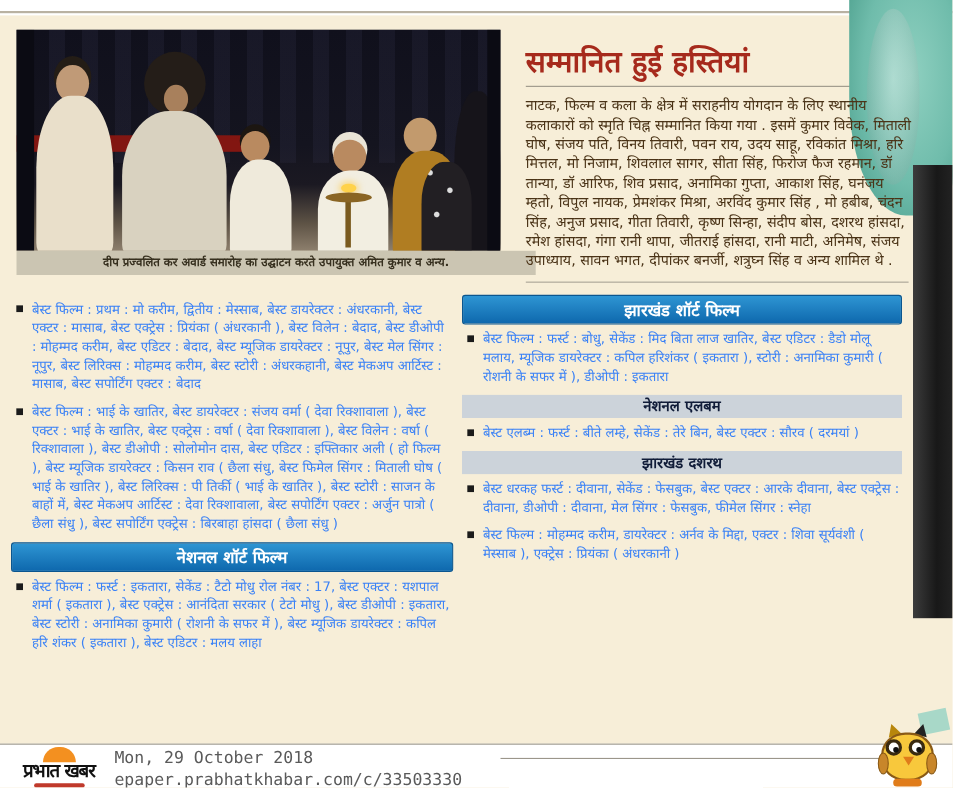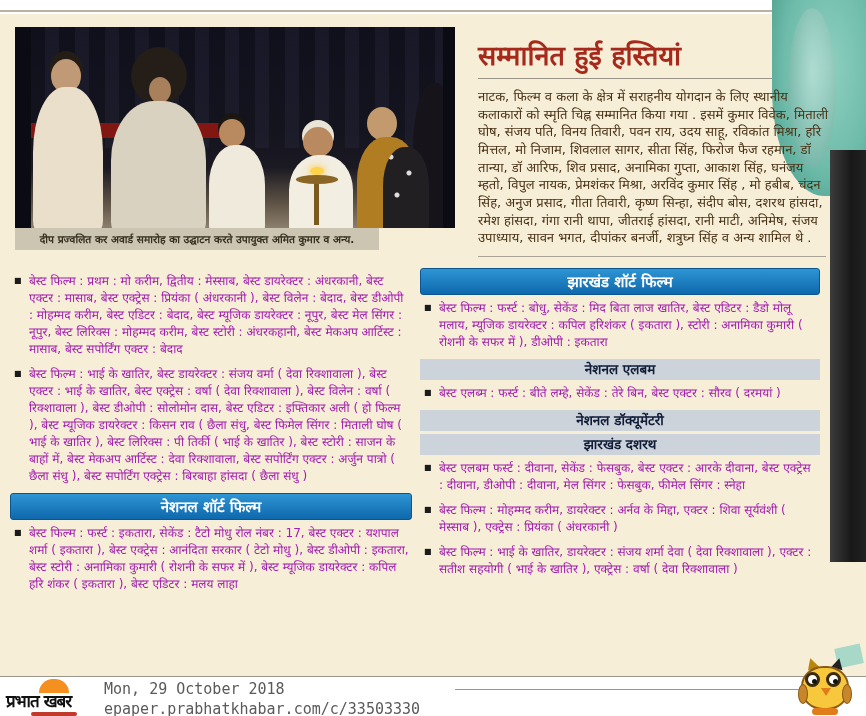--- a/index.html
+++ b/index.html
@@ -17,21 +17,21 @@
            background:repeating-linear-gradient(90deg, rgba(60,60,90,.18) 0 14px, rgba(0,0,0,0) 14px 30px); height:60%; }
   .ph { position:absolute; border-radius:45% 45% 8% 8%; filter:blur(.4px); }
   .head { position:absolute; border-radius:50%; }
   .banner-red { position:absolute; left:0; top:96px; width:215px; height:15px; background:#8e1610; opacity:.9; }
   .edge-dark-l { position:absolute; left:0; top:0; width:16px; height:100%; background:#0b0b13; }
   .edge-dark-r { position:absolute; right:0; top:0; width:12px; height:100%; background:#0b0b13; }
   .lamp-pole { position:absolute; left:299px; top:152px; width:5px; height:46px; background:#7a5a1e; }
   .lamp-disc { position:absolute; left:281px; top:148px; width:42px; height:9px; border-radius:50%; background:#8a6524; }
   .lamp-flame { position:absolute; left:295px; top:140px; width:14px; height:8px; border-radius:50%; background:#ffd24a; box-shadow:0 0 6px 2px rgba(255,200,60,.6); }
 
-  .photo-caption { position:absolute; left:15px; top:228px; width:364px; height:22px; background:#cbc5b2;
+  .photo-caption { position:absolute; left:15px; top:228px; width:472px; height:22px; background:#cbc5b2;
            color:#37301f; font-size:10.5px; font-weight:bold; text-align:center; line-height:22px; }
 
   
   .headline { position:absolute; left:478px; top:36px; width:330px; color:#a62a1c; font-size:27px; font-weight:bold; }
   .headline-rule { position:absolute; left:478px; top:78px; width:300px; height:1px; background:#9a9488; }
   .intro { position:absolute; left:478px; top:88px; width:352px; color:#4a3317; font-size:13px; line-height:1.36; z-index:3; }
   .intro-rule { position:absolute; left:478px; top:256px; width:348px; height:1px; background:#a9a396; }
 
   
   .teal-cloth { position:absolute; left:772px; top:0; width:94px; height:196px; z-index:2;
@@ -44,27 +44,27 @@
 
   
   .col { position:absolute; top:268px; z-index:3; }
   .col-left  { left:10px;  width:402px; }
   .col-right { left:420px; width:400px; }
 
   .hdr-blue { background:linear-gradient(180deg,#2e95d3,#0e68ad); border:1px solid #0b568f; border-radius:3px;
               color:#ffffff; font-weight:bold; font-size:15px; text-align:center; padding:2px 0 3px; }
   .hdr-gray { background:#ccd3da; color:#101c38; font-weight:bold; font-size:13.5px; text-align:center;
               padding:1px 0 2px; margin-top:3px; }
-  .item { position:relative; padding-left:15px; margin:5px 2px 8px 4px; color:#a21caf; font-size:12px; line-height:1.42; }
+  .item { position:relative; padding-left:15px; margin:5px 2px 8px 4px; color:#3b82f6; font-size:12px; line-height:1.42; }
   .item::before { content:"■"; position:absolute; left:0; top:2px; font-size:8px; color:#1b1b1b; }
 
   
   .footer-rule { position:absolute; left:0; top:676px; width:866px; height:1px; background:#9b968b; }
   .footer-rule2 { position:absolute; left:455px; top:689px; width:345px; height:1px; background:#9b968b; }
-  .logo { position:absolute; left:6px; top:679px; width:95px; text-align:left; }
+  .logo { position:absolute; left:6px; top:679px; width:95px; text-align:center; }
   .logo-sun { width:30px; height:14px; margin:0 auto; background:#f39020; border-radius:15px 15px 0 0; }
   .logo-text { font-size:17px; font-weight:bold; color:#111; letter-spacing:-1px; line-height:1; }
   .logo-tagline { width:46px; height:4px; margin:2px auto 0; background:#c0392b; border-radius:2px; }
   .footer-meta { position:absolute; left:104px; top:680px; font-family:"DejaVu Sans Mono","Liberation Mono",monospace;
                  color:#5a5a5a; font-size:15px; line-height:1.3; }
 
   
   .owl { position:absolute; left:798px; top:660px; width:62px; height:56px; z-index:4; }
   .owl-tuft-l,.owl-tuft-r { position:absolute; top:-2px; width:0; height:0;
         border-left:6px solid transparent; border-right:6px solid transparent; border-bottom:11px solid #b8860b; }
@@ -135,25 +135,23 @@
   <div class="item">बेस्ट फिल्म : भाई के खातिर, बेस्ट डायरेक्टर : संजय वर्मा ( देवा रिक्शावाला ), बेस्ट एक्टर : भाई के खातिर, बेस्ट एक्ट्रेस : वर्षा ( देवा रिक्शावाला ), बेस्ट विलेन : वर्षा ( रिक्शावाला ), बेस्ट डीओपी : सोलोमोन दास, बेस्ट एडिटर : इफ्तिकार अली ( हो फिल्म ), बेस्ट म्यूजिक डायरेक्टर : किसन राव ( छैला संधु, बेस्ट फिमेल सिंगर : मिताली घोष ( भाई के खातिर ), बेस्ट लिरिक्स : पी तिर्की ( भाई के खातिर ), बेस्ट स्टोरी : साजन के बाहों में, बेस्ट मेकअप आर्टिस्ट : देवा रिक्शावाला, बेस्ट सपोर्टिंग एक्टर : अर्जुन पात्रो ( छैला संधु ), बेस्ट सपोर्टिंग एक्ट्रेस : बिरबाहा हांसदा ( छैला संधु )</div>
   <div class="hdr-blue">नेशनल शॉर्ट फिल्म</div>
   <div class="item">बेस्ट फिल्म : फर्स्ट : इकतारा, सेकेंड : टैटो मोधु रोल नंबर : 17, बेस्ट एक्टर : यशपाल शर्मा ( इकतारा ), बेस्ट एक्ट्रेस : आनंदिता सरकार ( टेटो मोधु ), बेस्ट डीओपी : इकतारा, बेस्ट स्टोरी : अनामिका कुमारी ( रोशनी के सफर में ), बेस्ट म्यूजिक डायरेक्टर : कपिल हरि शंकर ( इकतारा ), बेस्ट एडिटर : मलय लाहा</div>
 </div>
 
 <div class="col col-right">
   <div class="hdr-blue">झारखंड शॉर्ट फिल्म</div>
   <div class="item">बेस्ट फिल्म : फर्स्ट : बोधु, सेकेंड : मिद बिता लाज खातिर, बेस्ट एडिटर : डैडो मोलू मलाय, म्यूजिक डायरेक्टर : कपिल हरिशंकर ( इकतारा ), स्टोरी : अनामिका कुमारी ( रोशनी के सफर में ), डीओपी : इकतारा</div>
   <div class="hdr-gray">नेशनल एलबम</div>
   <div class="item">बेस्ट एलब्म : फर्स्ट : बीते लम्हे, सेकेंड : तेरे बिन, बेस्ट एक्टर : सौरव ( दरमयां )</div>
-  <div class="hdr-gray">नेशनल डॉक्यूमेंटरी</div>
   <div class="hdr-gray">झारखंड दशरथ</div>
-  <div class="item">बेस्ट एलबम फर्स्ट : दीवाना, सेकेंड : फेसबुक, बेस्ट एक्टर : आरके दीवाना, बेस्ट एक्ट्रेस : दीवाना, डीओपी : दीवाना, मेल सिंगर : फेसबुक, फीमेल सिंगर : स्नेहा</div>
+  <div class="item">बेस्ट धरकह फर्स्ट : दीवाना, सेकेंड : फेसबुक, बेस्ट एक्टर : आरके दीवाना, बेस्ट एक्ट्रेस : दीवाना, डीओपी : दीवाना, मेल सिंगर : फेसबुक, फीमेल सिंगर : स्नेहा</div>
   <div class="item">बेस्ट फिल्म : मोहम्मद करीम, डायरेक्टर : अर्नव के मिद्दा, एक्टर : शिवा सूर्यवंशी ( मेस्साब ), एक्ट्रेस : प्रियंका ( अंधरकानी )</div>
-  <div class="item">बेस्ट फिल्म : भाई के खातिर, डायरेक्टर : संजय शर्मा देवा ( देवा रिक्शावाला ), एक्टर : सतीश सहयोगी ( भाई के खातिर ), एक्ट्रेस : वर्षा ( देवा रिक्शावाला )</div>
 </div>
 
 <div class="footer-rule"></div>
 <div class="footer-rule2"></div>
 <div class="logo">
   <div class="logo-sun"></div>
   <div class="logo-text">प्रभात खबर</div>
   <div class="logo-tagline"></div>
 </div>
 <div class="footer-meta">

